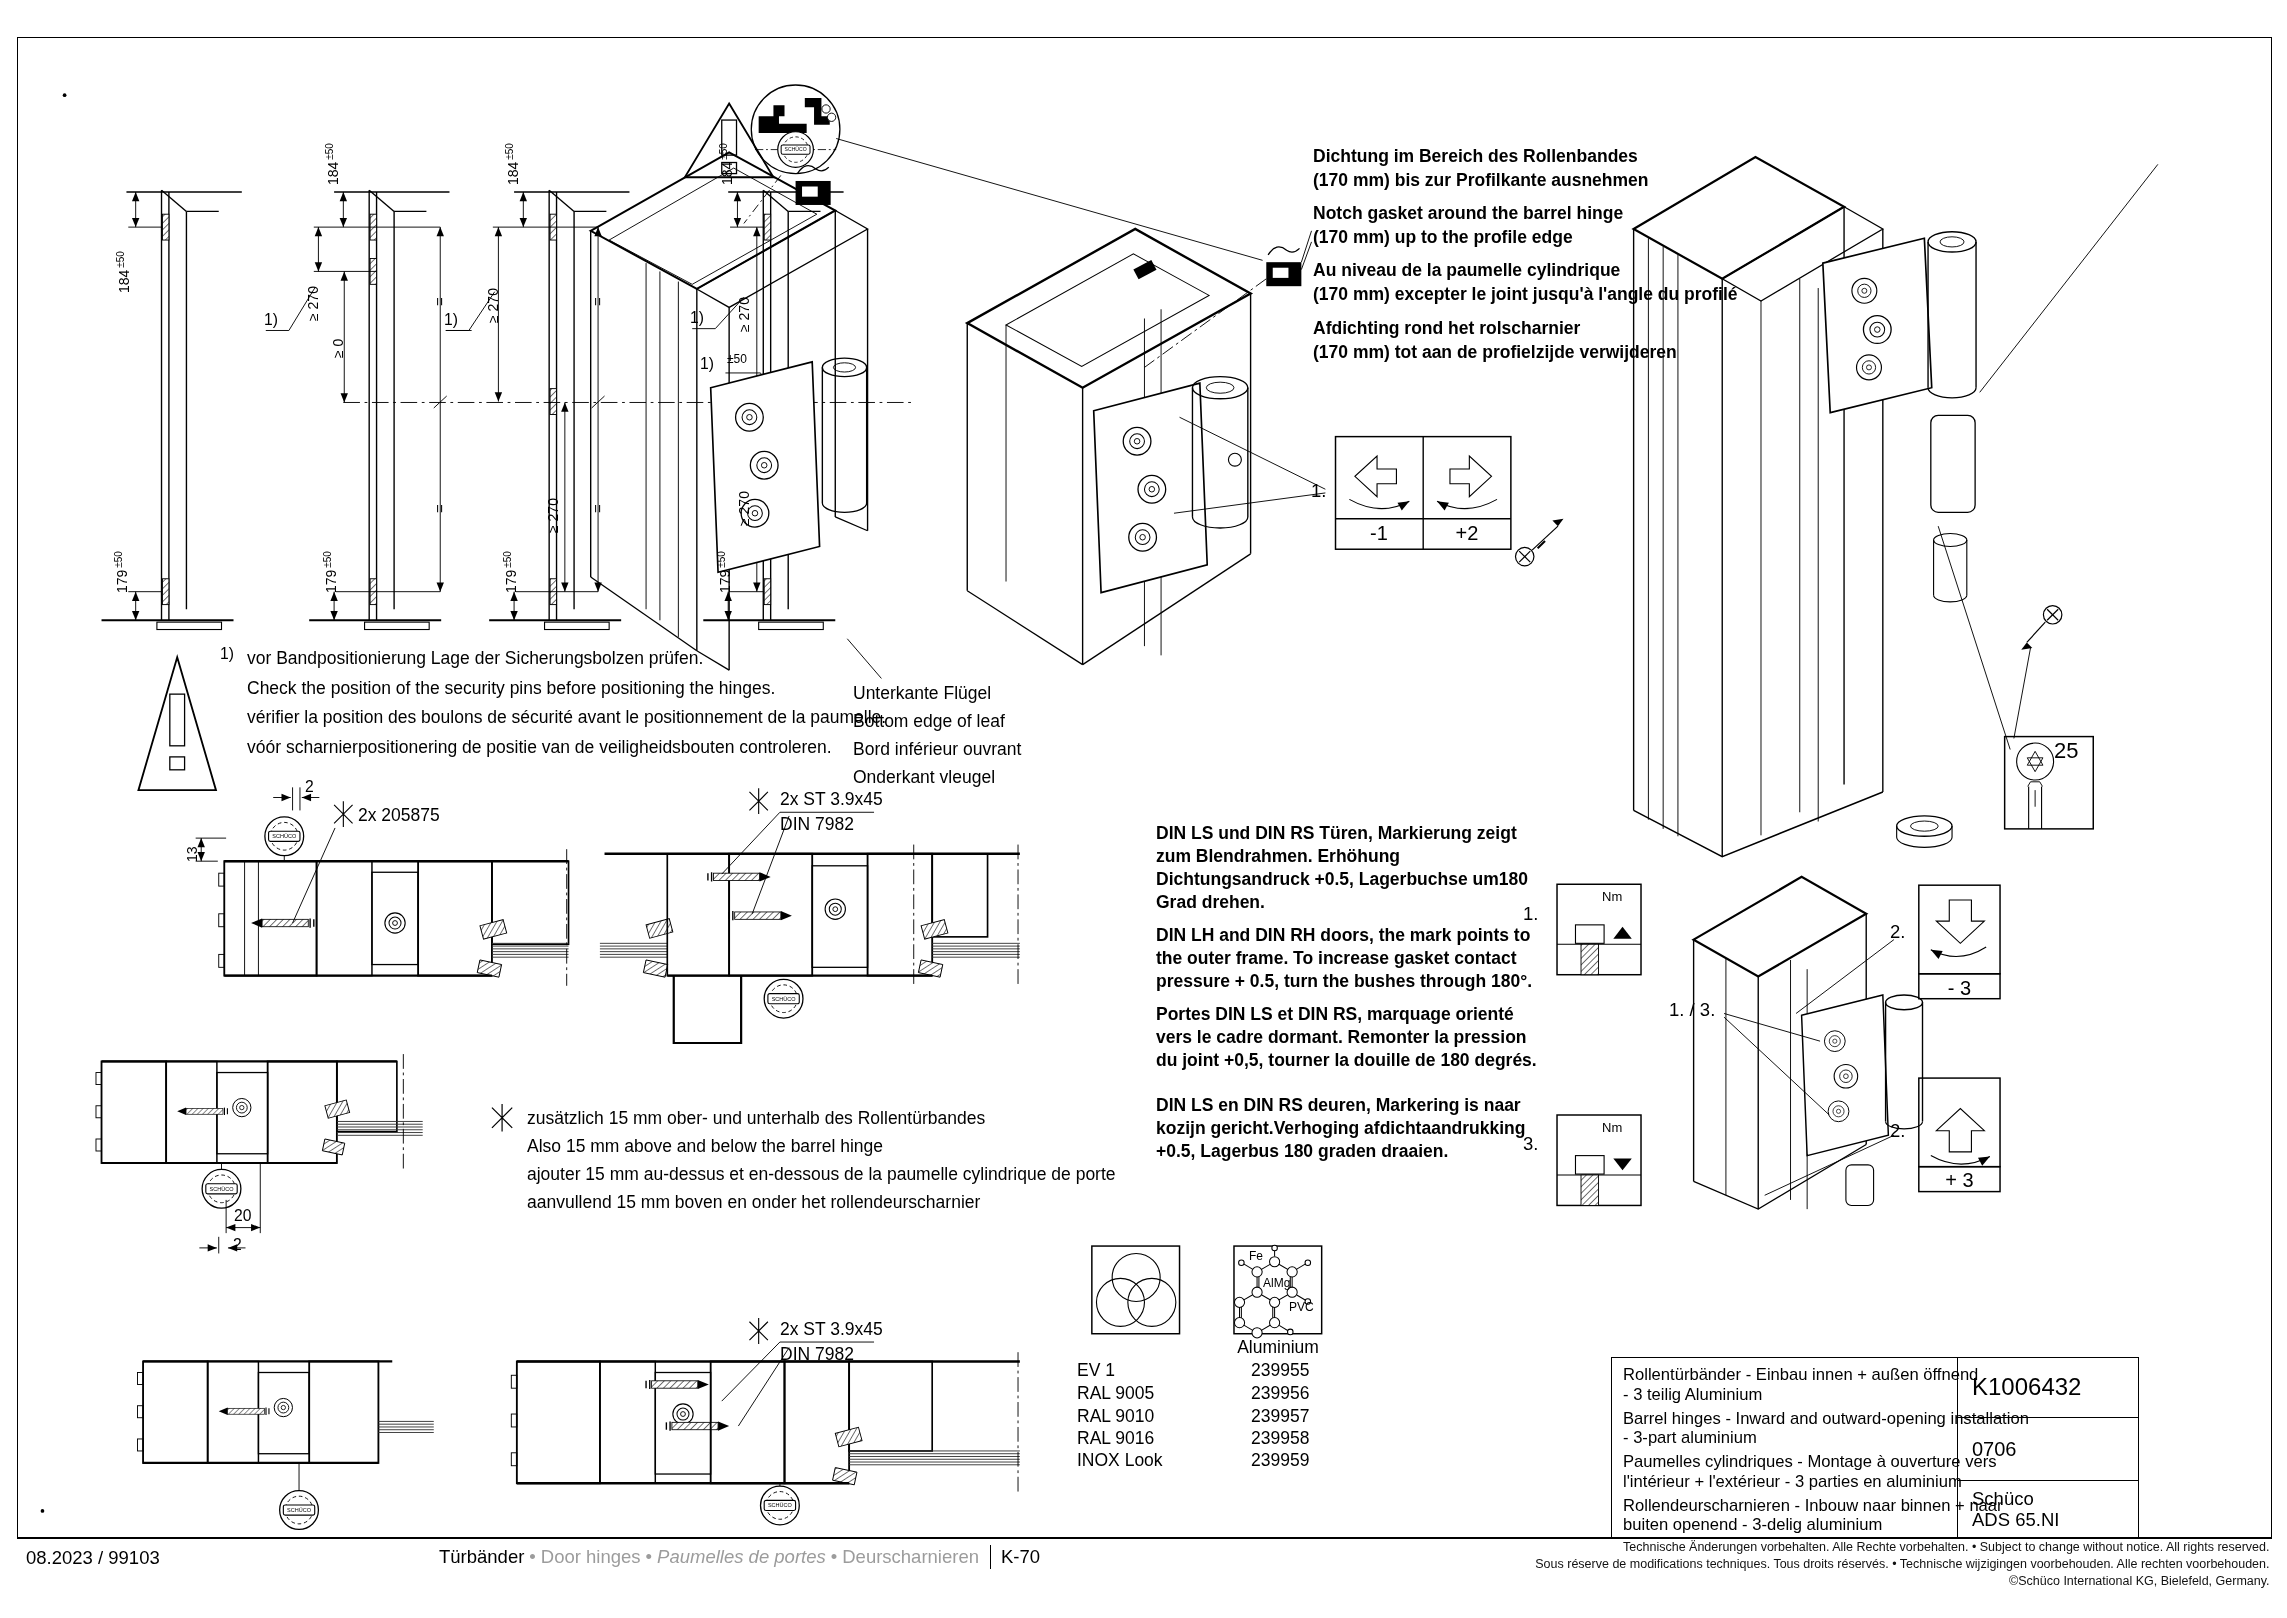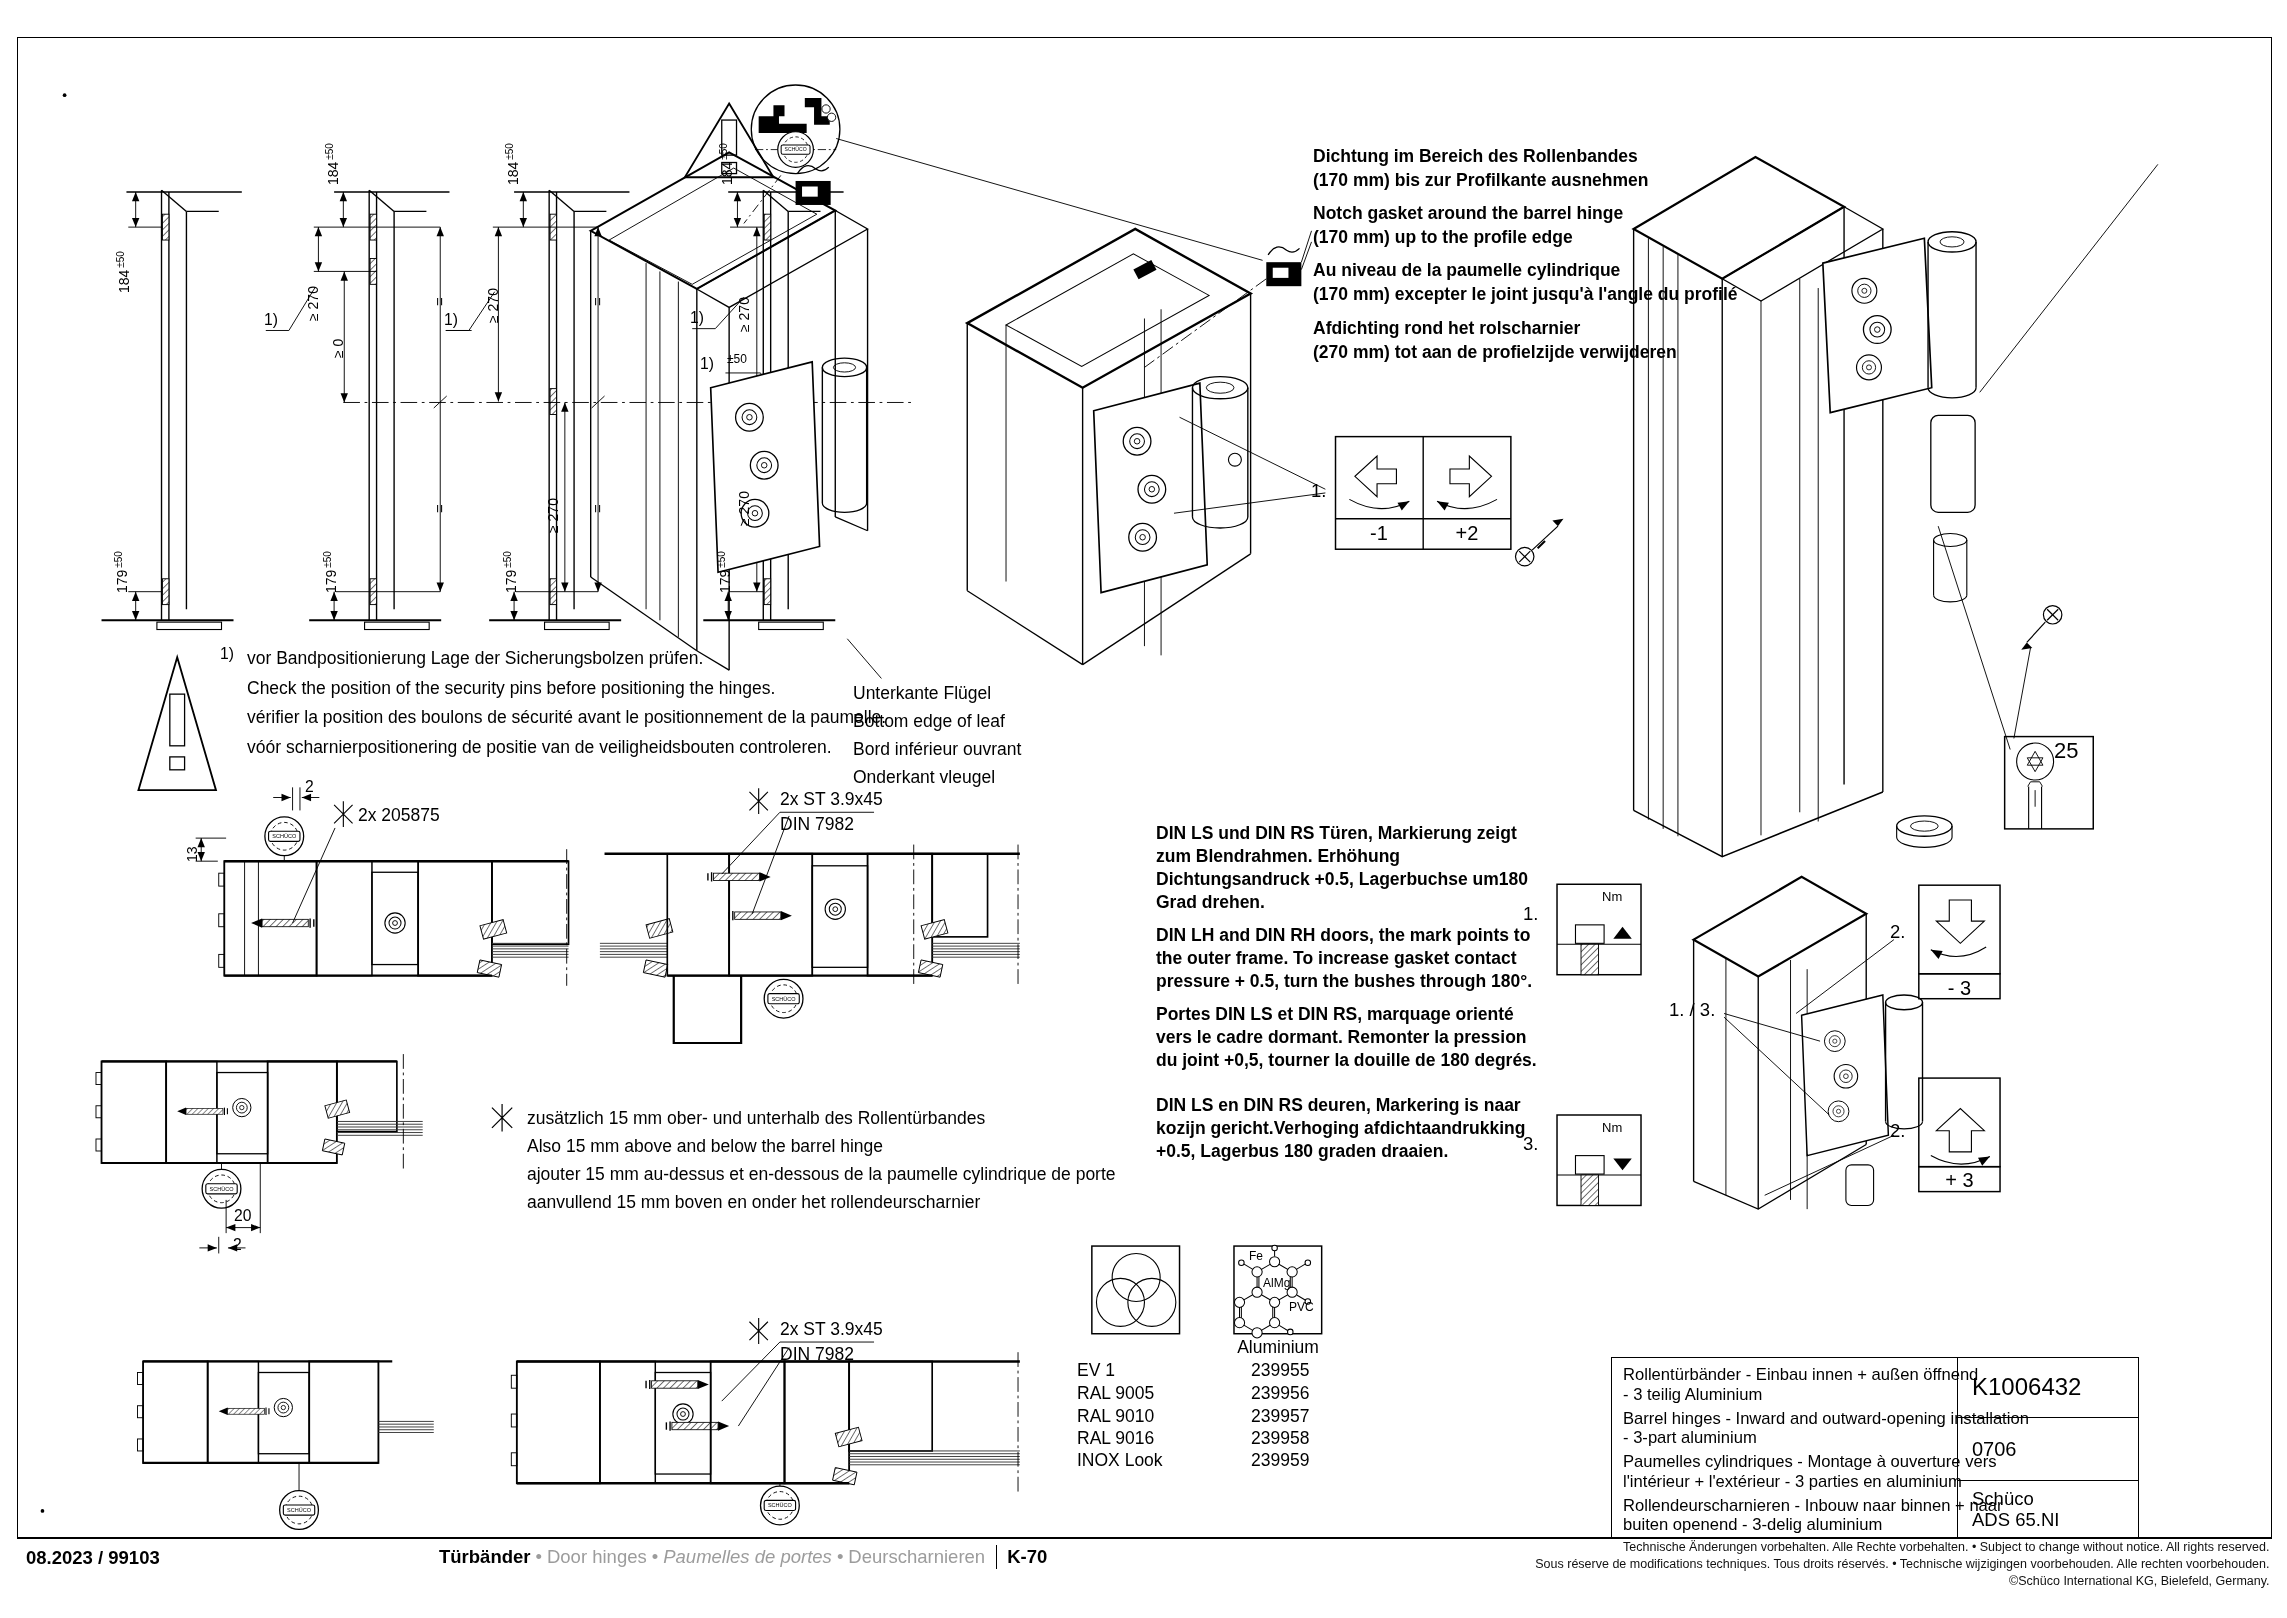--- a/index.html
+++ b/index.html
@@ -6,21 +6,21 @@
   body{width:2288px;height:1619px;position:relative;overflow:hidden;
        font-family:"Liberation Sans",sans-serif;color:#000;}
   .sheet{position:absolute;left:16.6px;top:37px;width:2253px;height:1499px;
          border:1.8px solid #000;border-bottom-width:2.8px;background:#fff;}
   .t{position:absolute;white-space:nowrap;color:#000;line-height:1.2;}
   .vt{position:absolute;white-space:nowrap;transform:rotate(-90deg);
       transform-origin:0 0;color:#000;}.f13{font-size:12px}.f15{font-size:14px}.f16{font-size:14.8px}
   .f17{font-size:15.7px}.f19{font-size:17.5px}.f20{font-size:18.5px}
   .f21{font-size:13px}.f22{font-size:20px}.f24{font-size:22px}.f26{font-size:24px}
   .tol{font-size:10px;position:relative;top:-4.6px;margin-left:1.8px;}
-  .b{font-weight:bold}.it{font-style:italic}.gray{color:#9c9c9c}.ctr{text-align:center}
+  .b{font-weight:normal}.it{font-style:italic}.gray{color:#9c9c9c}.ctr{text-align:center}
   .note p{margin:0 0 9.2px 0;font-weight:bold;}
   .wrapblock{white-space:normal;}
   svg{position:absolute;left:0;top:0;}
   .sep{width:0;border-left:1.8px solid #000;height:24px;margin:0 5.5px;}
   .fineprint{position:absolute;right:18.5px;text-align:right;font-size:12.5px;color:#111;}
   .tbtext p{margin:0;line-height:19.4px;font-size:16.6px;}
 </style>
 </head>
 <body>
 
@@ -635,21 +635,21 @@
   <div>Unterkante Flügel</div>
   <div>Bottom edge of leaf</div>
   <div>Bord inférieur ouvrant</div>
   <div>Onderkant vleugel</div>
 </div>
 
 <div class="t f19 note" style="left:1313px;top:144px;line-height:24px">
   <p><span>Dichtung im Bereich des Rollenbandes</span><br><span>(170 mm) bis zur Profilkante ausnehmen</span></p>
   <p><span>Notch gasket around the barrel hinge</span><br><span>(170 mm) up to the profile edge</span></p>
   <p><span>Au niveau de la paumelle cylindrique</span><br><span>(170 mm) excepter le joint jusqu'à l'angle du profilé</span></p>
-  <p><span>Afdichting rond het rolscharnier</span><br><span>(270 mm) tot aan de profielzijde verwijderen</span></p>
+  <p><span>Afdichting rond het rolscharnier</span><br><span>(170 mm) tot aan de profielzijde verwijderen</span></p>
 </div>
 
 <div class="t f19 note wrapblock" style="left:1156px;top:822px;width:388px;line-height:23px">
   <p style="margin-bottom:10px">DIN LS und DIN RS Türen, Markierung zeigt zum Blendrahmen. Erhöhung Dichtungsandruck +0.5, Lagerbuchse um180 Grad drehen.</p>
   <p style="margin-bottom:10px">DIN LH and DIN RH doors, the mark points to the outer frame. To increase gasket contact pressure + 0.5, turn the bushes through 180°.</p>
   <p style="margin-bottom:22px">Portes DIN LS et DIN RS, marquage orienté vers le cadre dormant. Remonter la pression du joint +0,5, tourner la douille de 180 degrés.</p>
   <p>DIN LS en DIN RS deuren, Markering is naar kozijn gericht.Verhoging afdichtaandrukking +0.5, Lagerbus 180 graden draaien.</p>
 </div>
 
 <div class="t f19" style="left:527px;top:1104px;line-height:28px">

